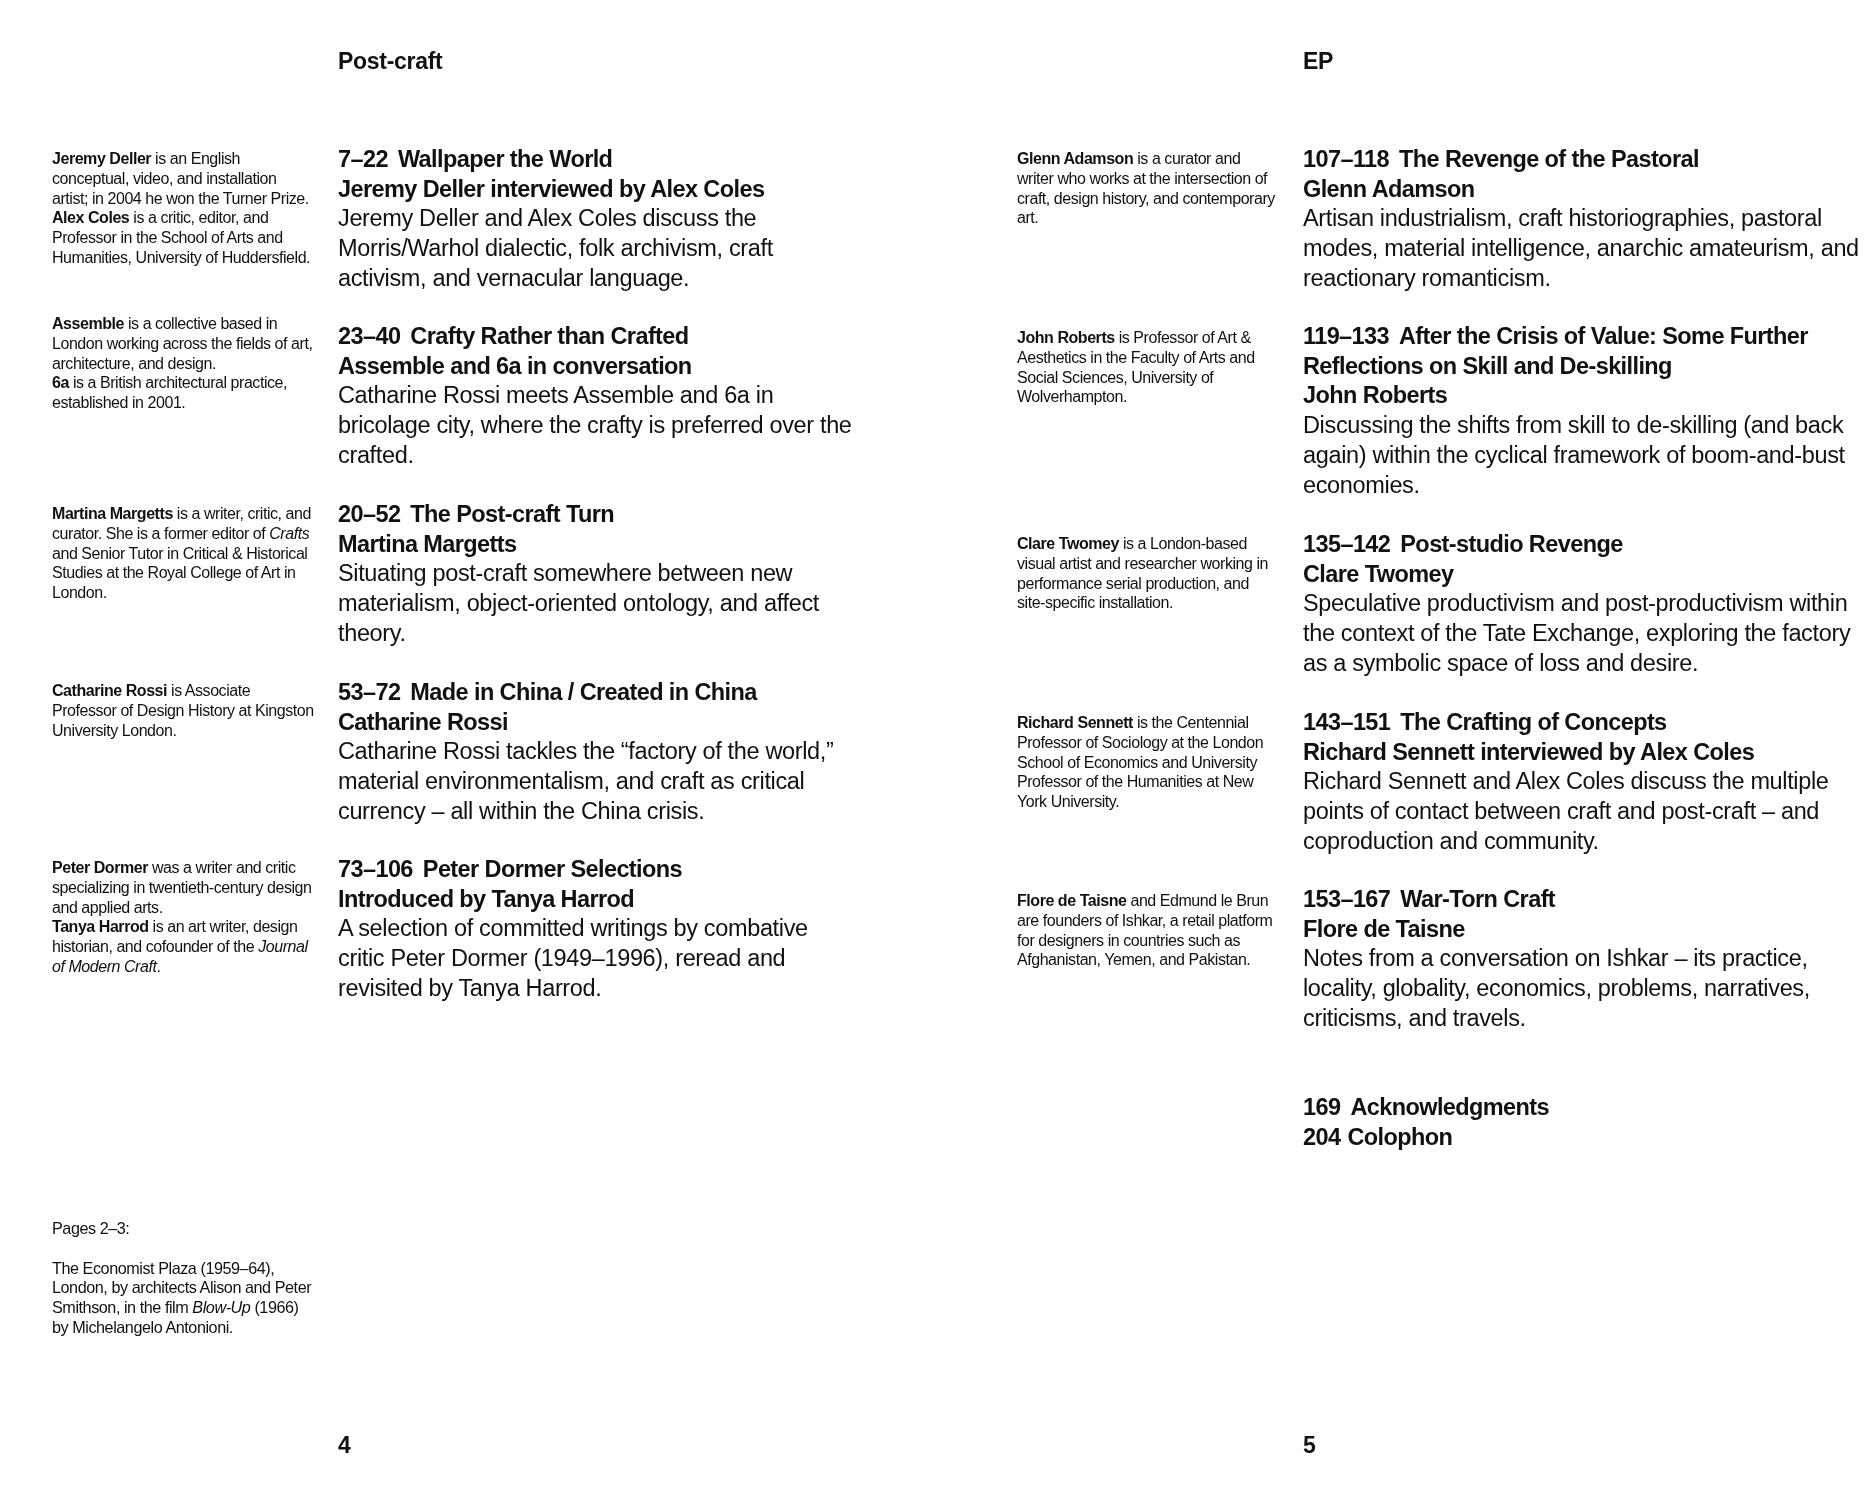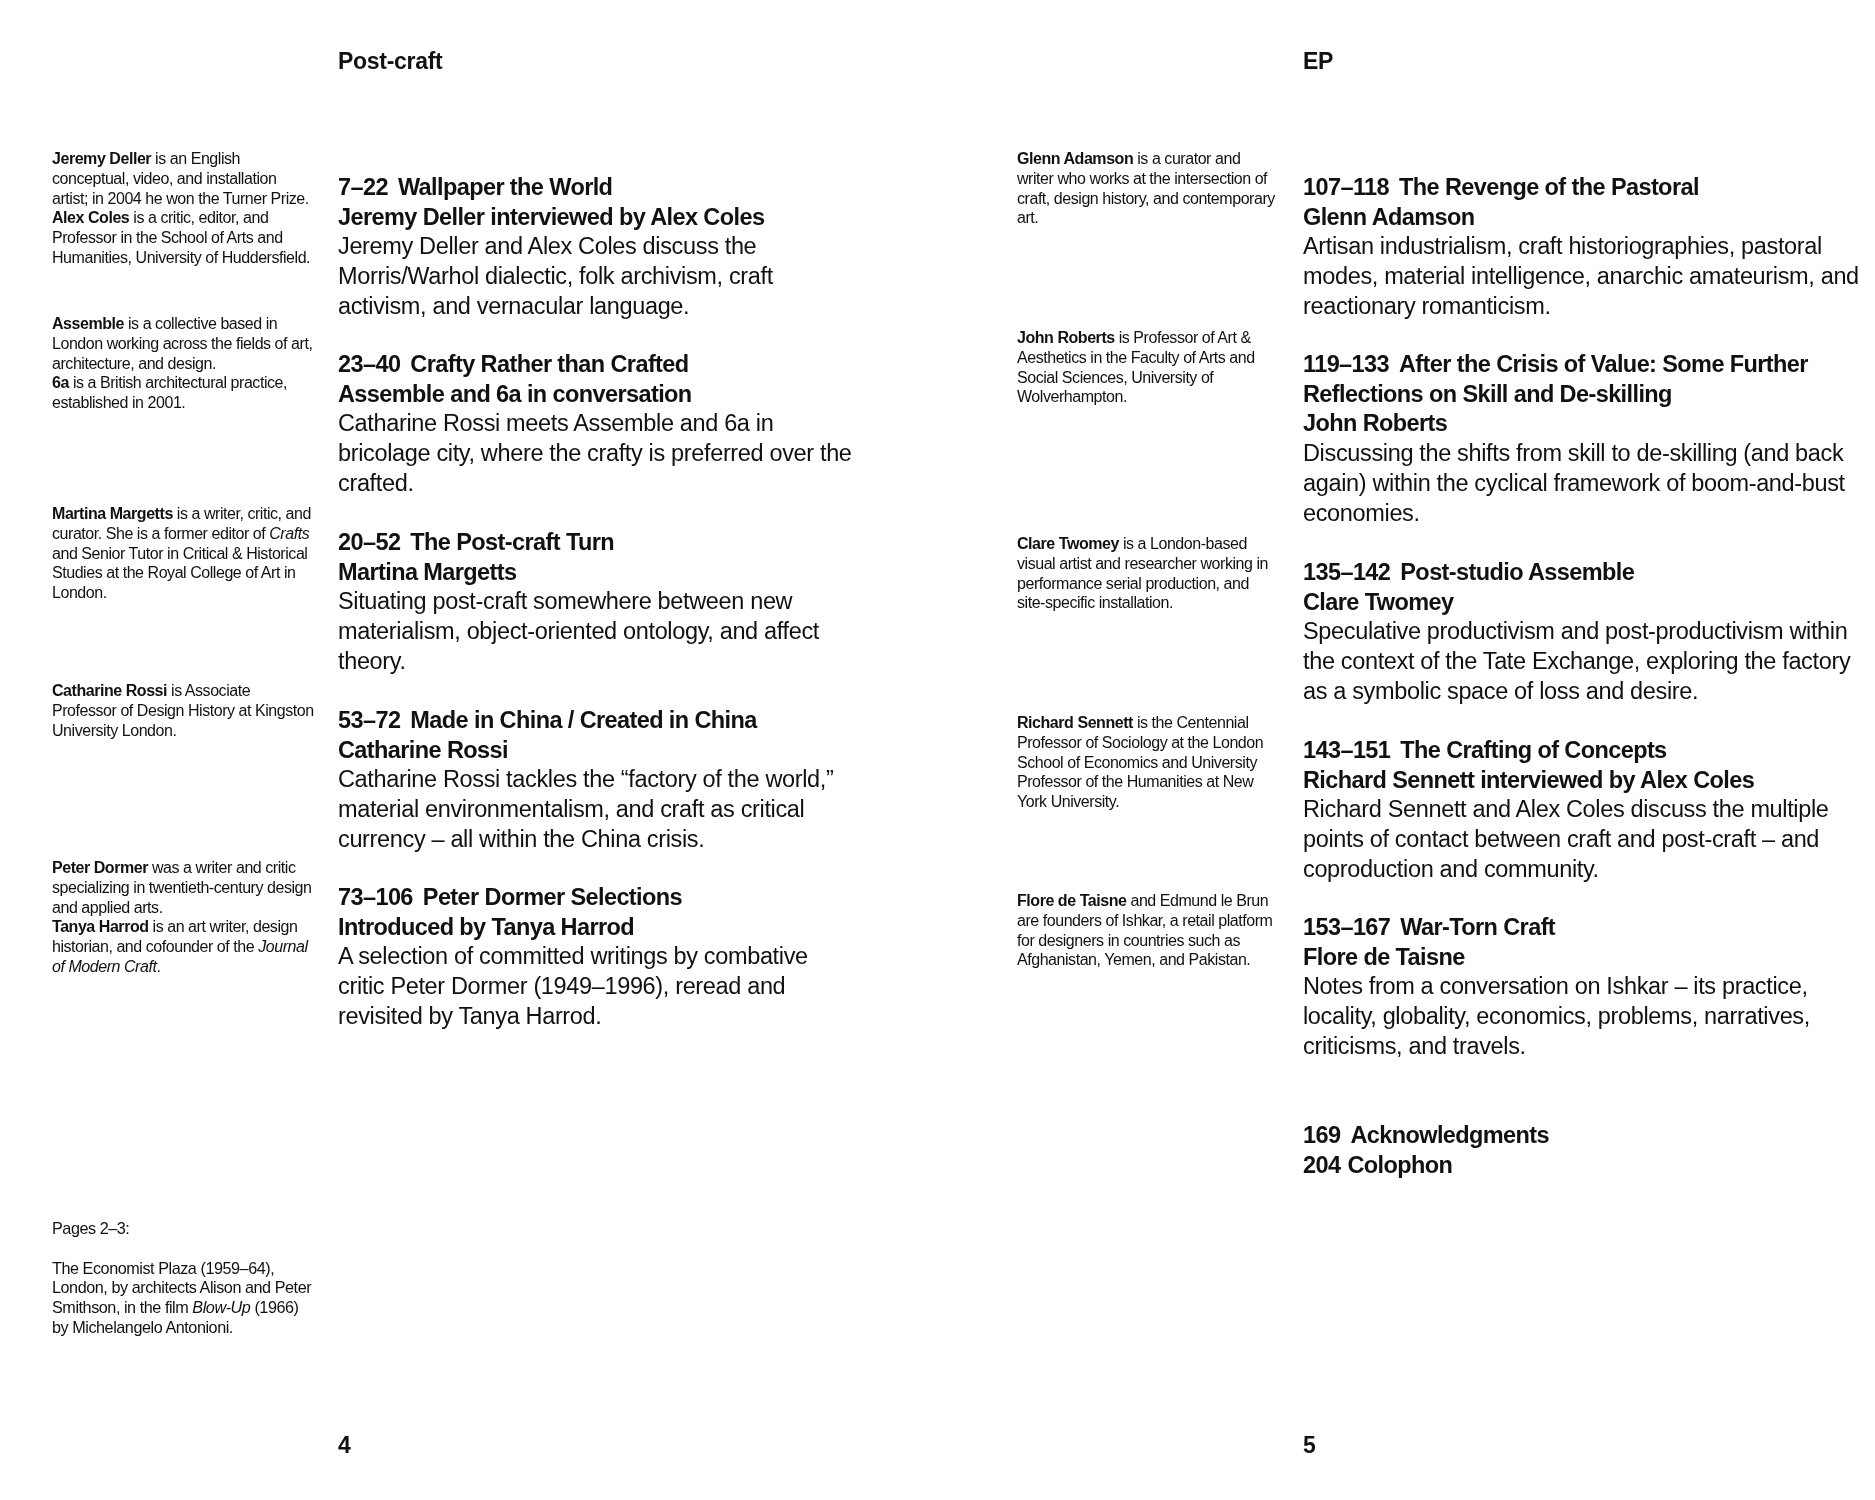--- a/index.html
+++ b/index.html
@@ -27,21 +27,20 @@
     }
     .page-left .bio { left: 52px; }
     .page-right .bio { left: 80px; }
     .bio b { font-weight: bold; }
     .bio p { margin: 0; }
     .bio i { font-style: italic; }
 
     .entry {
       position: absolute; font-size: 23.5px; line-height: 29.7px;
       letter-spacing: -0.35px;
-      margin-top: 28px;
     }
     .page-left .entry { left: 338px; width: 520px; }
     .page-right .entry { left: 366px; width: 560px; }
     .entry .title, .entry .byline { font-weight: bold; letter-spacing: -0.6px; }
     .entry .pages { margin-right: 10px; }
     .entry .desc { font-weight: normal; }
     .entry div { margin: 0; }
 
     .caption {
       position: absolute; left: 52px; width: 262px; font-size: 16.2px; line-height: 19.8px;
@@ -135,21 +134,21 @@
     <div class="title"><span class="pages">107–118</span><span>The Revenge of the Pastoral</span></div>
     <div class="byline">Glenn Adamson</div>
     <div class="desc">Artisan industrialism, craft historiographies, pastoral modes, material intelligence, anarchic amateurism, and reactionary romanticism.</div>
   </div>
   <div class="entry" style="top:322px;">
     <div class="title"><span class="pages">119–133</span><span>After the Crisis of Value: Some Further Reflections on Skill and De-skilling</span></div>
     <div class="byline">John Roberts</div>
     <div class="desc">Discussing the shifts from skill to de-skilling (and back again) within the cyclical framework of boom-and-bust economies.</div>
   </div>
   <div class="entry" style="top:530px;">
-    <div class="title"><span class="pages">135–142</span><span>Post-studio Assemble</span></div>
+    <div class="title"><span class="pages">135–142</span><span>Post-studio Revenge</span></div>
     <div class="byline">Clare Twomey</div>
     <div class="desc">Speculative productivism and post-productivism within the context of the Tate Exchange, exploring the factory as a symbolic space of loss and desire.</div>
   </div>
   <div class="entry" style="top:708px;">
     <div class="title"><span class="pages">143–151</span><span>The Crafting of Concepts</span></div>
     <div class="byline">Richard Sennett interviewed by Alex Coles</div>
     <div class="desc">Richard Sennett and Alex Coles discuss the multiple points of contact between craft and post-craft – and coproduction and community.</div>
   </div>
   <div class="entry" style="top:885px;">
     <div class="title"><span class="pages">153–167</span><span>War-Torn Craft</span></div>

